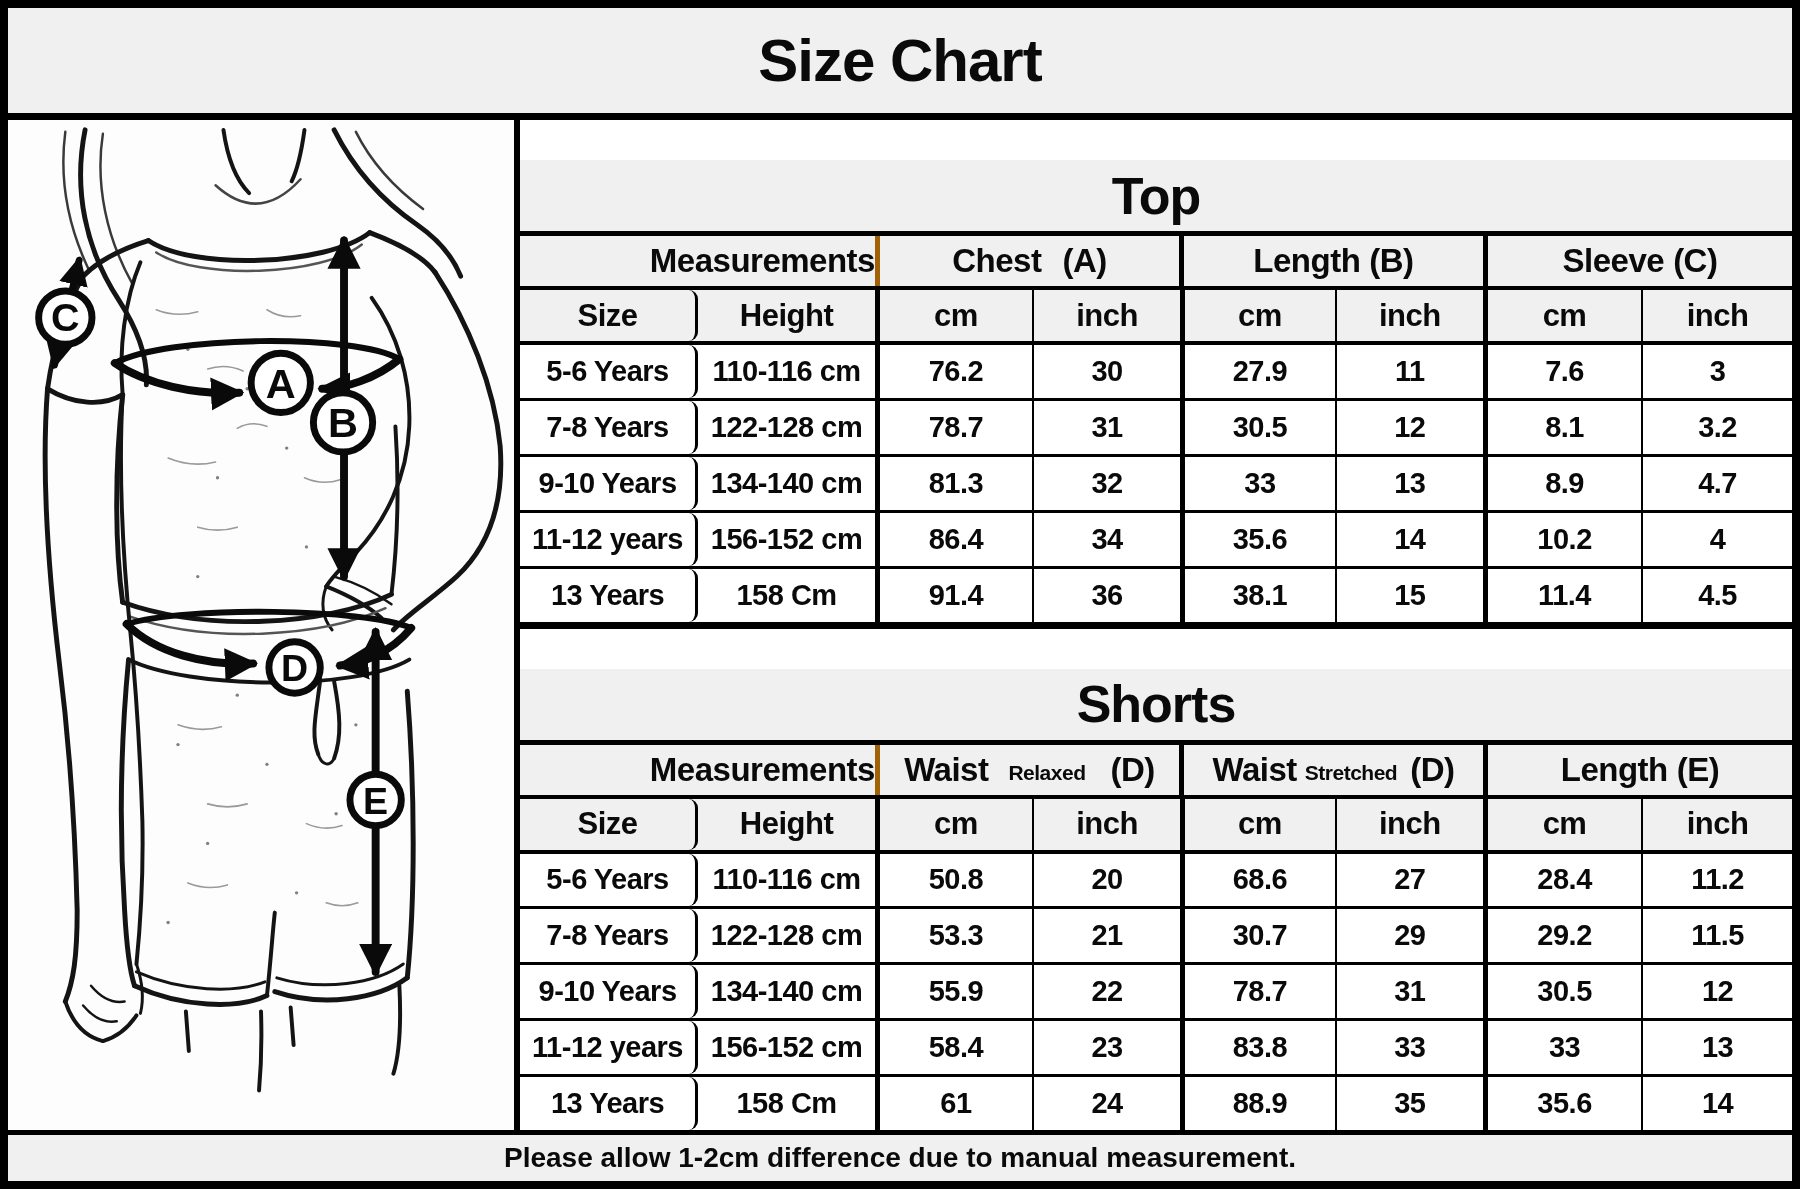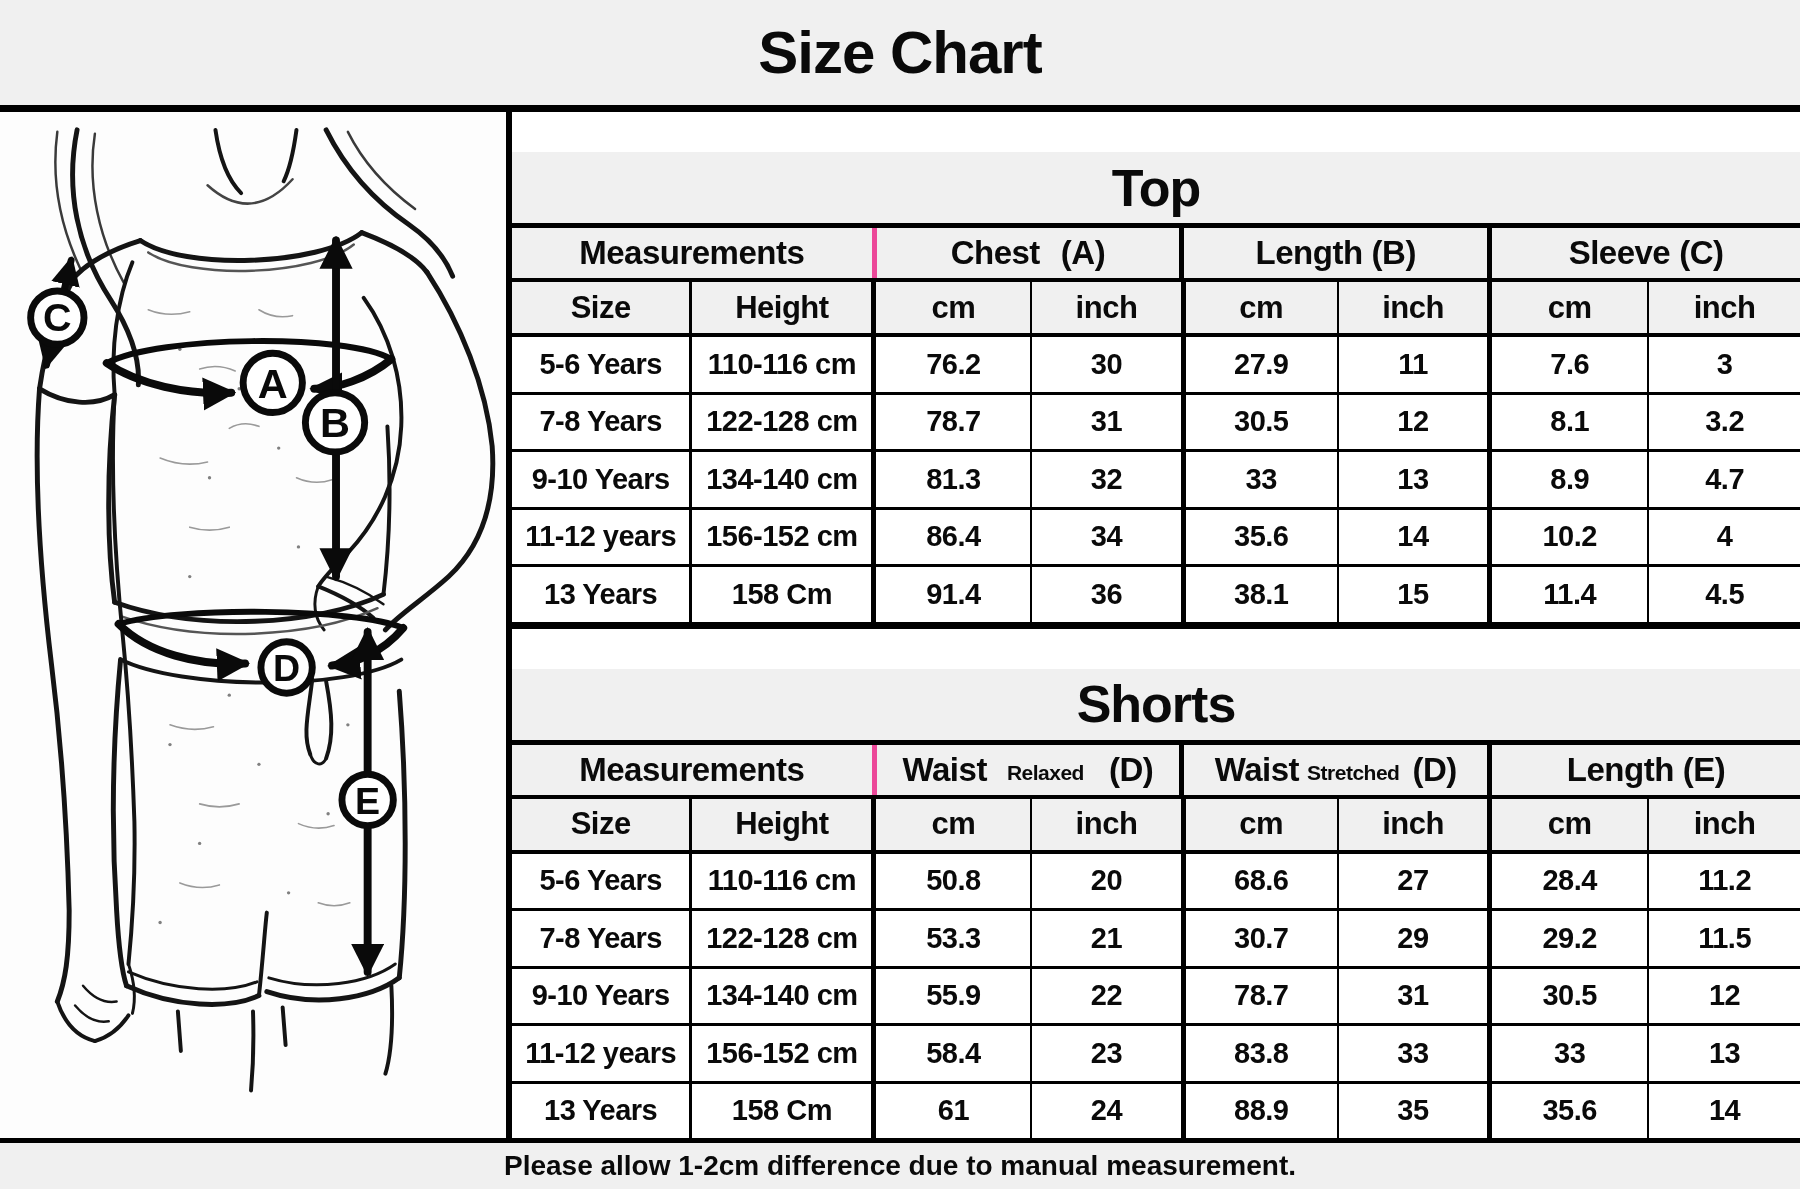--- a/index.html
+++ b/index.html
@@ -1,18 +1,18 @@
 <!DOCTYPE html>
 <html><head>
 <meta charset="utf-8">
 <style>
   html,body{margin:0;padding:0;background:#888;}
   *{box-sizing:border-box;}
   .frame{
-    width:1800px;height:1189px;background:#000;
+    width:1800px;height:1189px;background:#000;padding:8px;
     font-family:"Liberation Sans",sans-serif;color:#0a0a0a;
     position:relative;overflow:hidden;
   }
   .inner{width:100%;height:100%;display:flex;flex-direction:column;background:#fff;}
   .title-band{
     height:112px;flex:0 0 112px;background:#f0f0f0;border-bottom:7px solid #000;
     display:flex;align-items:center;justify-content:center;
     font-size:60px;font-weight:bold;letter-spacing:-1px;
   }
   .content{flex:1;display:flex;min-height:0;}
@@ -31,35 +31,35 @@
   }
   .group-row{flex:0 0 54px;display:flex;background:#f0f0f0;border-bottom:4px solid #000;}
   .sub-row{flex:0 0 55px;display:flex;background:#f0f0f0;border-bottom:4px solid #000;}
   .rows{flex:1;display:flex;flex-direction:column;min-height:0;}
   .row{flex:1;display:flex;border-bottom:3px solid #000;background:#fff;}
   .row:last-child{border-bottom:0;}
   .group-cell{
     display:flex;align-items:center;justify-content:center;
     font-weight:bold;font-size:33px;letter-spacing:-0.5px;
   }
-  .g0{width:28.3%;border-right:5px solid #ec4899;}
+  .g0{width:28.3%;border-right:5px solid #a16207;justify-content:flex-end;}
   .g1{width:23.9%;border-right:5px solid #000;gap:12px;}
   .g2{width:23.9%;border-right:5px solid #000;}
   .g3{flex:1;text-align:right;}
   .gsmall{font-size:21px;margin:6px 4px 0 8px;}
   .gsmall:empty{display:none;margin:0;}
   .gsuffix{margin-left:9px;}
   .gsuffix:empty{display:none;margin:0;}
   .cell{
     display:flex;align-items:center;justify-content:center;
     font-weight:bold;letter-spacing:-0.5px;overflow:hidden;
   }
   .hcell{font-size:31px;}
   .dcell{font-size:29px;}
-  .c0{width:14.0%;border-right:3px solid #000;}
+  .c0{width:14.0%;border-right:3px solid #000;border-radius:9px;}
   .c1{width:14.3%;border-right:5px solid #000;}
   .c2{width:12.1%;border-right:2px solid #000;}
   .c3{width:11.9%;border-right:5px solid #000;}
   .c4{width:11.9%;border-right:2px solid #000;}
   .c5{width:11.9%;border-right:5px solid #000;}
   .c6{width:12.2%;border-right:2px solid #000;}
   .c7{flex:1;}
   .footer-band{
     flex:0 0 51px;background:#f0f0f0;border-top:5px solid #000;
     display:flex;align-items:center;justify-content:center;

